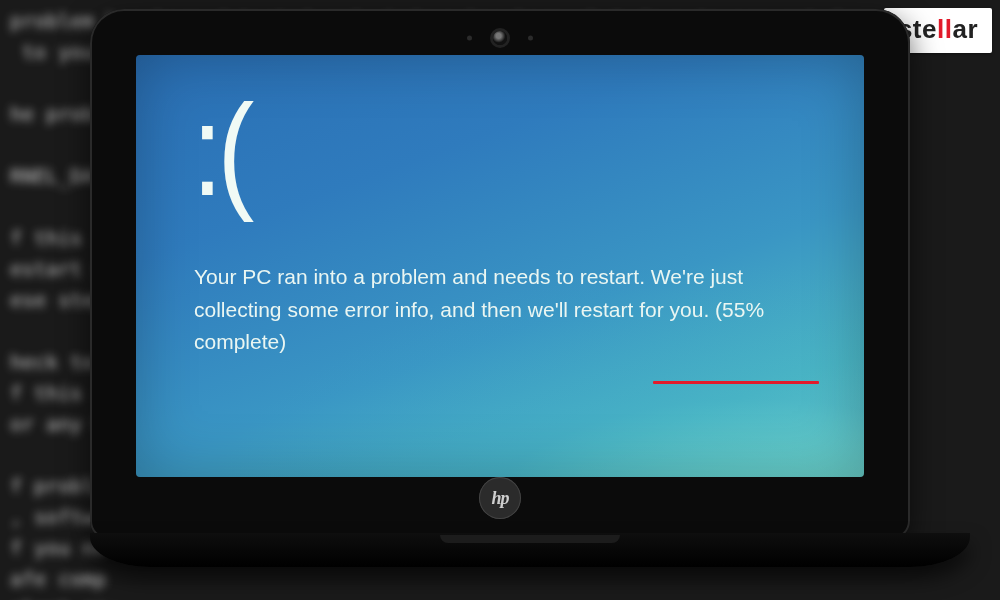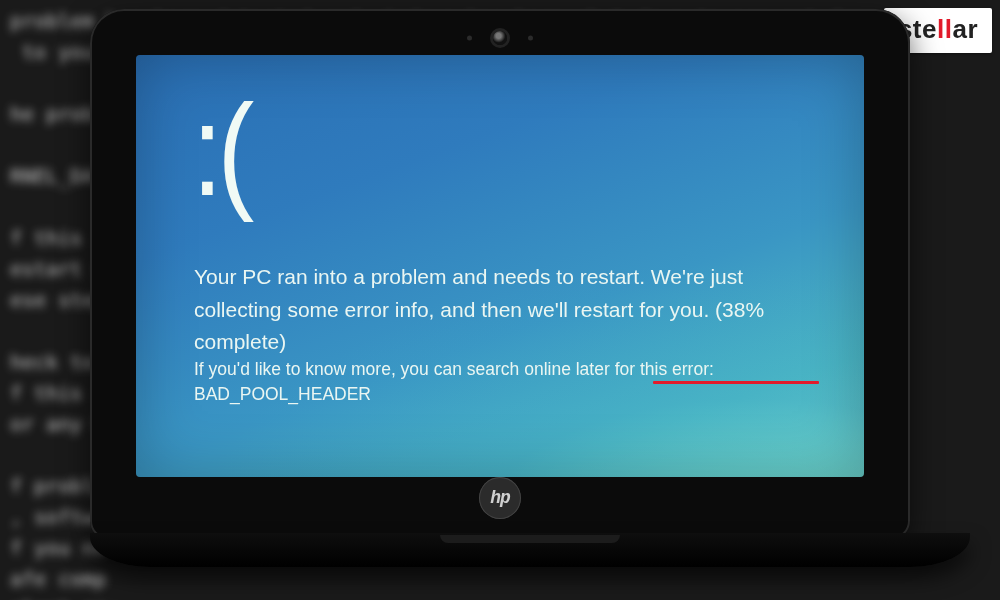--- a/index.html
+++ b/index.html
@@ -147,21 +147,21 @@
     width: 42px; height: 42px;
     border-radius: 50%;
     background: #2b2b2b;
     display: flex;
     align-items: center;
     justify-content: center;
     color: #cfcfcf;
     font-style: italic;
     font-weight: 600;
     font-size: 18px;
-    font-family: Liberation Mono, monospace;
+    font-family: Liberation Serif, serif;
     letter-spacing: -1px;
     box-shadow: inset 0 0 0 1px #444;
   }
 
   .base {
     position: relative;
     margin: -6px auto 0;
     width: 880px;
     height: 34px;
     background: linear-gradient(#0e0e0e, #000);
@@ -216,25 +216,22 @@
     <span>ste</span><span class="bar">ll</span><span>ar</span>
   </div>
 
   <div class="laptop">
     <div class="lid">
       <div class="webcam"></div>
 
       <div class="screen">
         <div class="sadface">:(</div>
 
-        <div class="msg-main">Your PC ran into a problem and needs to restart. We're just collecting some error info, and then we'll restart for you. (38% complete)</div>
-
-        <div class="msg-sub">
-          <span>If you'd like to know more, you can search online later for this error: </span><span class="err-code">BAD_POOL_HEADER</span>
-        </div>
+        <div class="msg-main">Your PC ran into a problem and needs to restart. We're just collecting some error info, and then we'll restart for you. (55% complete)</div>
+
 
         <div class="underline"></div>
       </div>
 
       <div class="hp-logo">hp</div>
     </div>
     <div class="base"></div>
   </div>
 
 </div>

